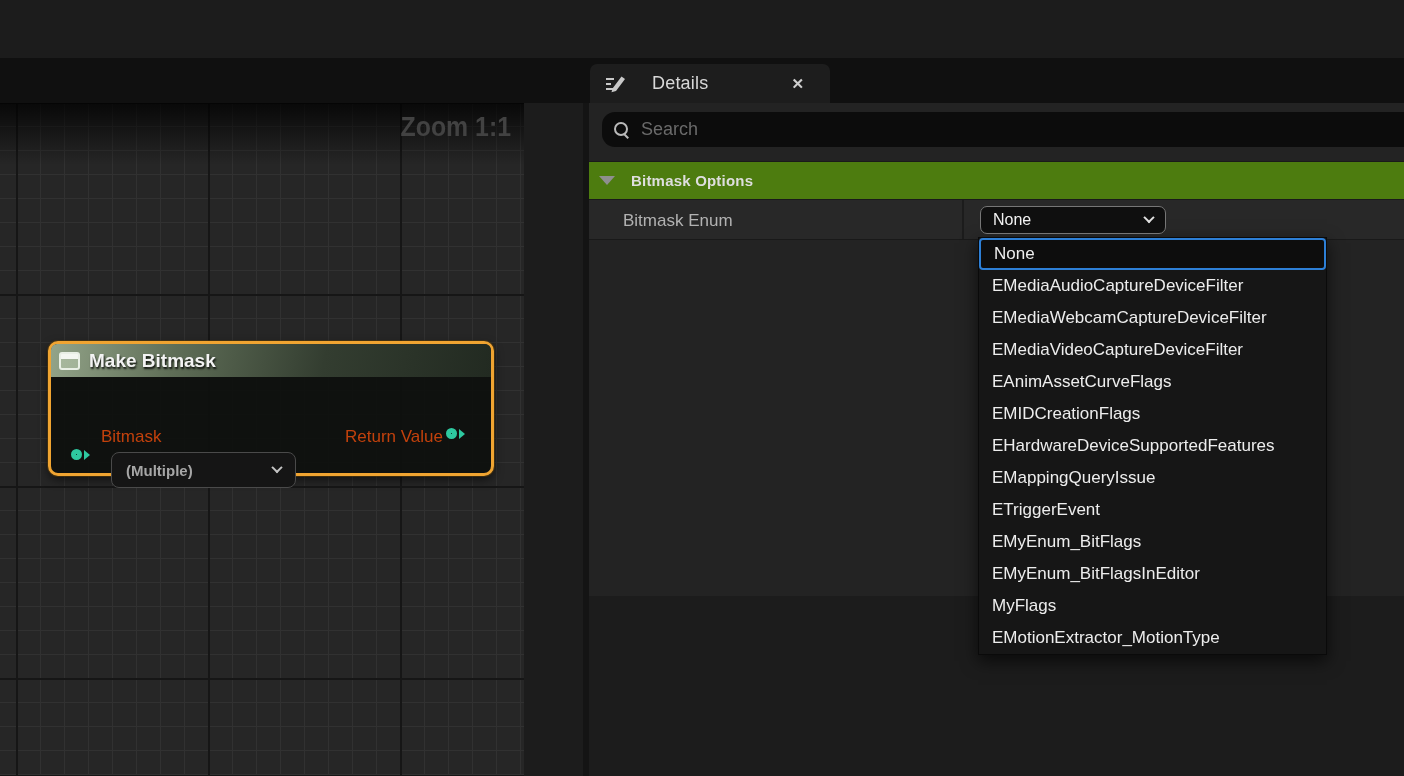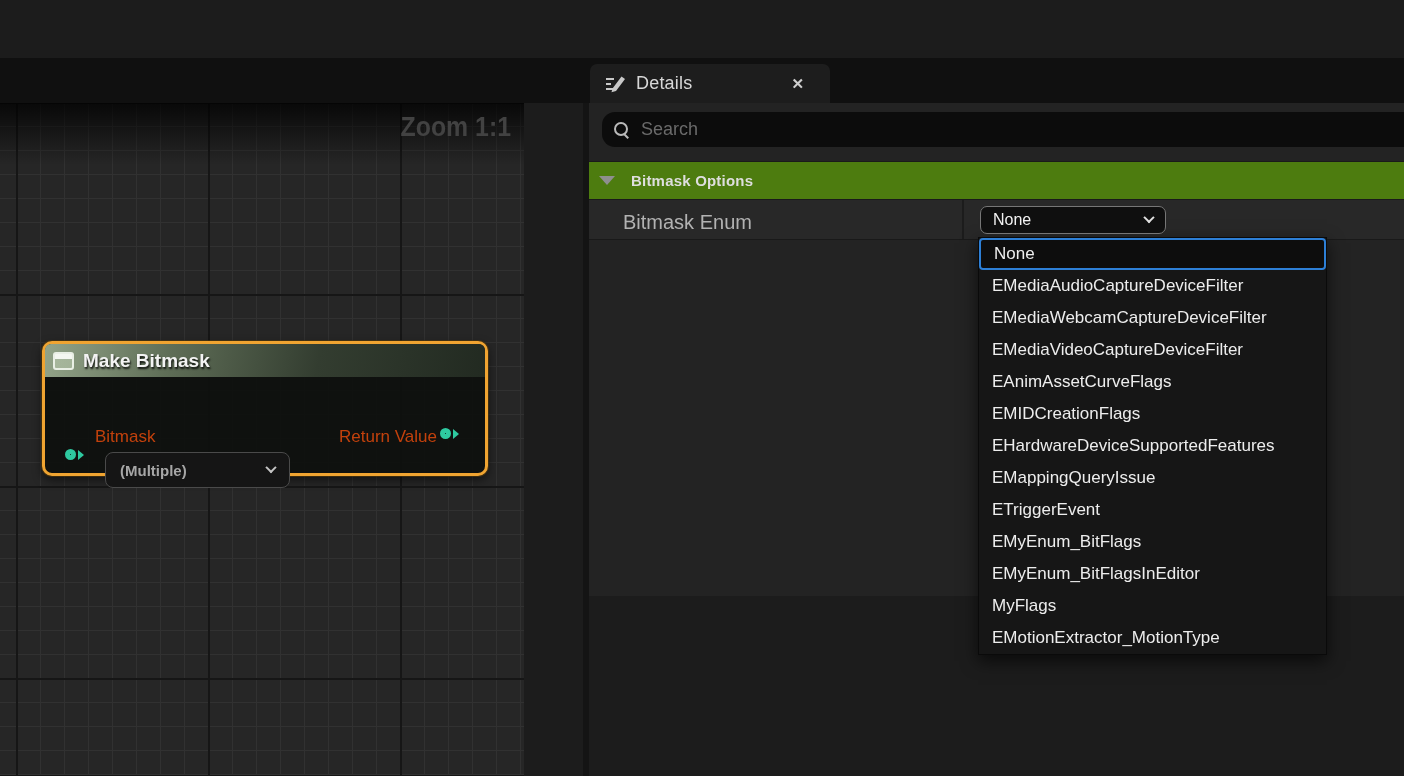--- a/index.html
+++ b/index.html
@@ -9,40 +9,40 @@
 
   
   .top-bar { position:absolute; left:0; top:0; width:1404px; height:58px; background:#1c1c1c; }
   .tab-well { position:absolute; left:0; top:58px; width:1404px; height:45px; background:#101010; }
 
   
   .details-tab { position:absolute; left:590px; top:6px; width:240px; height:39px;
     background:#1d1d1d; border-radius:7px 7px 0 0; display:flex; align-items:center;
     padding:0 14px; cursor:pointer; }
   .details-tab .tab-icon { width:22px; height:20px; flex:0 0 auto; }
-  .details-tab .tab-label { color:#d8d8d8; font-size:18px; margin-left:10px; letter-spacing:.2px; }
+  .details-tab .tab-label { color:#d8d8d8; font-size:18px; margin-left:26px; letter-spacing:.2px; }
   .details-tab .tab-close { margin-left:auto; margin-right:12px; color:#cfcfcf; font-size:15px;
     font-weight:bold; cursor:pointer; line-height:1; }
 
   
   .graph-area { position:absolute; left:0; top:103px; width:524px; height:673px;
     background-color:#262626;
     background-image:
       repeating-linear-gradient(to right,  #161616 0 2px, transparent 2px 192px),
       repeating-linear-gradient(to bottom, #161616 0 2px, transparent 2px 192px),
       repeating-linear-gradient(to right,  #313131 0 1px, transparent 1px 24px),
       repeating-linear-gradient(to bottom, #313131 0 1px, transparent 1px 24px);
     background-position:16px -1px; }
   .graph-area::before { content:""; position:absolute; left:0; top:0; right:0; height:62px;
     background:linear-gradient(to bottom, rgba(0,0,0,.78), rgba(0,0,0,0)); pointer-events:none; }
   .zoom-indicator { position:absolute; top:9px; right:13px; color:#424242; font-weight:bold;
     font-size:27px; letter-spacing:0px; transform:scaleX(.92); transform-origin:right; }
 
   
-  .bp-node { position:absolute; left:42px; top:238px; width:446px; height:135px;
+  .bp-node { position:absolute; left:48px; top:238px; width:446px; height:135px;
     border:3px solid var(--sel,#f0a431); border-radius:10px; background:rgba(14,16,14,.93);
     box-shadow:0 0 0 1px rgba(90,60,8,.55), 0 4px 10px rgba(0,0,0,.55); cursor:move; }
   .bp-node-header { height:33px; border-radius:6px 6px 0 0; display:flex; align-items:center;
     padding:0 8px;
     background:linear-gradient(100deg, #93a489 0%, #5f6e57 28%, #333d30 62%, #222a21 100%); }
   .node-type-icon { width:21px; height:18px; border:2px solid #e9efe5; border-radius:3px;
     background:linear-gradient(to bottom, #f4f7f1 0 36%, rgba(186,202,175,.55) 36%); flex:0 0 auto; }
   .bp-node-title { color:#f3f3f3; font-weight:bold; font-size:19px; margin-left:9px;
     text-shadow:1px 2px 2px rgba(0,0,0,.85); }
   .bp-node-body { position:relative; height:96px; }
@@ -80,21 +80,21 @@
 
   .section-header { position:absolute; left:0; top:58px; width:100%; height:39px; background:#4d7c0f;
     border-top:1px solid #1a1a1a; border-bottom:1px solid #1a1a1a; display:flex; align-items:center;
     cursor:pointer; }
   .tri-down { width:0; height:0; border-left:8px solid transparent; border-right:8px solid transparent;
     border-top:9px solid #8f8f8f; margin-left:10px; }
   .section-title { color:#dedede; font-weight:bold; font-size:15px; margin-left:16px; letter-spacing:.2px; }
 
   .prop-row { position:absolute; left:0; top:97px; width:100%; height:40px; background:#282828;
     border-bottom:1px solid #191919; }
-  .prop-name { position:absolute; left:34px; top:11px; color:#b2b2b2; font-size:20px; }
+  .prop-name { position:absolute; left:34px; top:11px; color:#b2b2b2; font-size:17px; }
   .col-divider { position:absolute; left:373px; top:0; width:2px; height:100%; background:#1c1c1c; }
   .prop-combo { position:absolute; left:391px; top:103px; width:186px; height:28px; background:#0f0f0f;
     border:1px solid #767676; border-radius:7px; display:flex; align-items:center; padding:0 12px;
     cursor:pointer; z-index:3; }
   .prop-combo .combo-text { color:#f2f2f2; font-size:16px; }
   .prop-combo .chev { margin-left:auto; margin-top:-3px; border-color:#e0e0e0; }
 
   .enum-dropdown { position:absolute; left:389px; top:134px; width:349px; background:#161616;
     border:1px solid #0a0a0a; box-shadow:0 6px 16px rgba(0,0,0,.65); z-index:2; }
   .enum-option { height:32px; line-height:32px; padding-left:13px; color:#ededed; font-size:17px;

